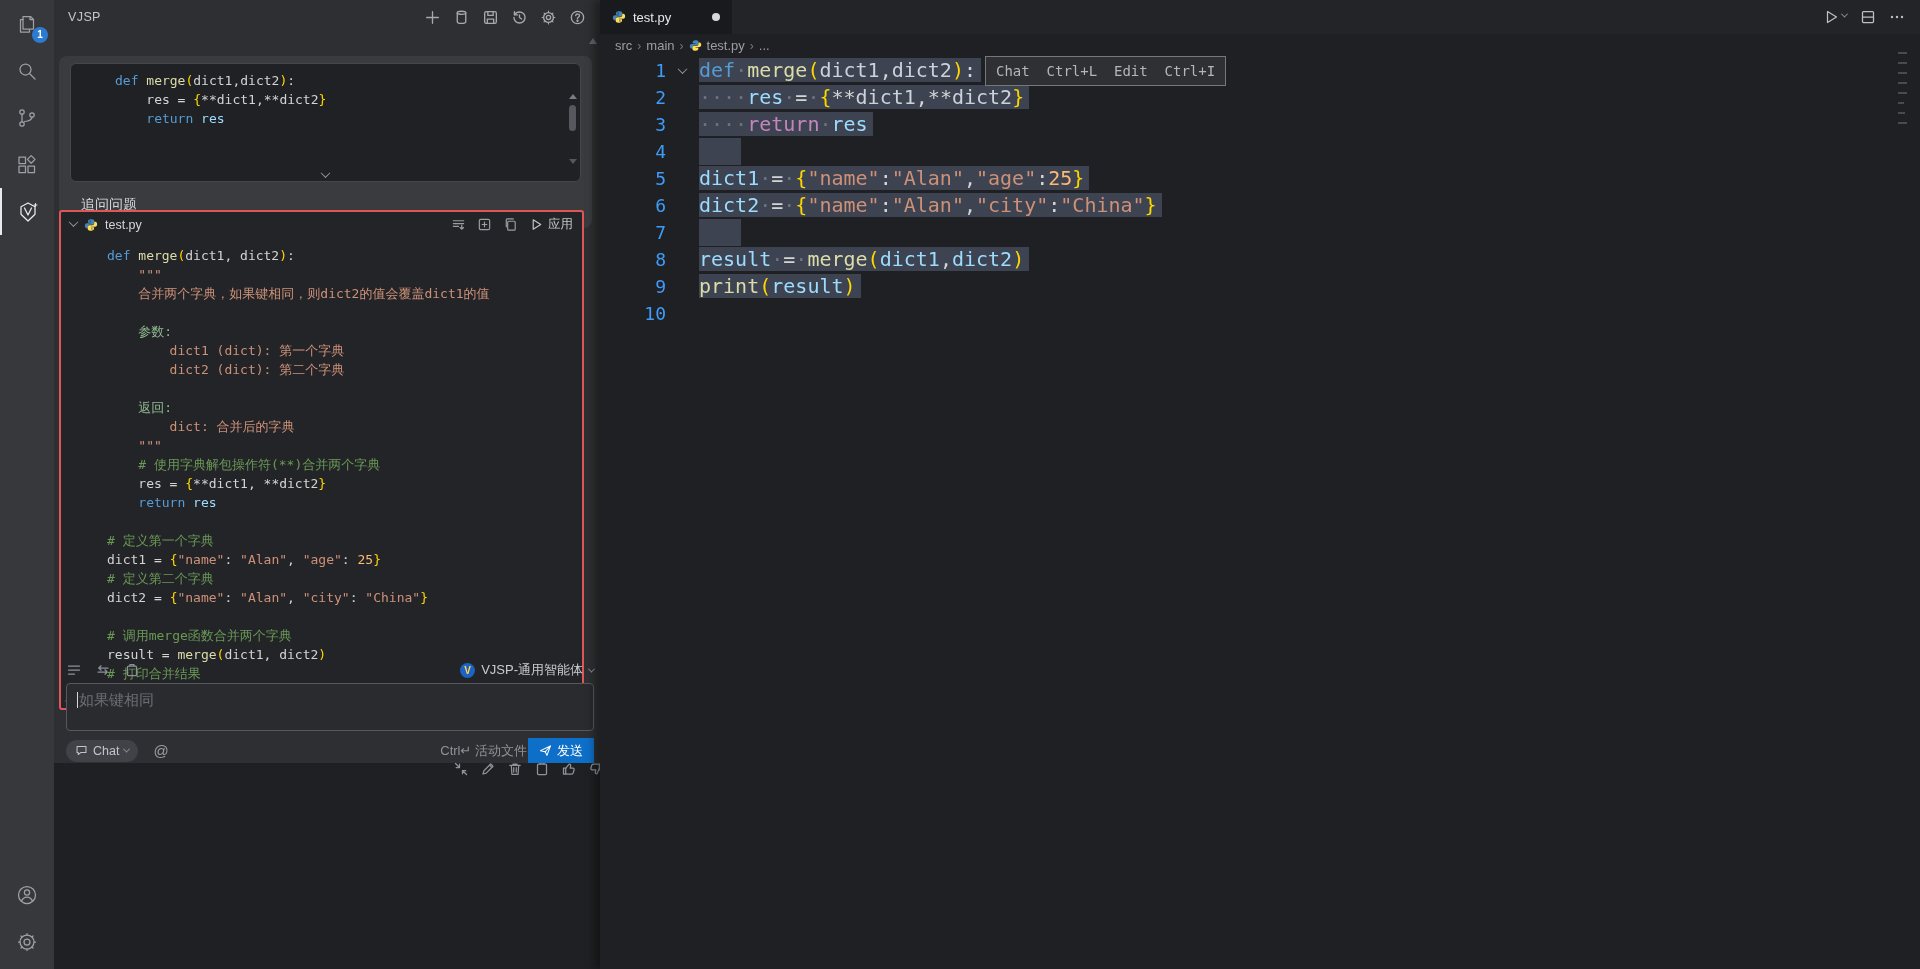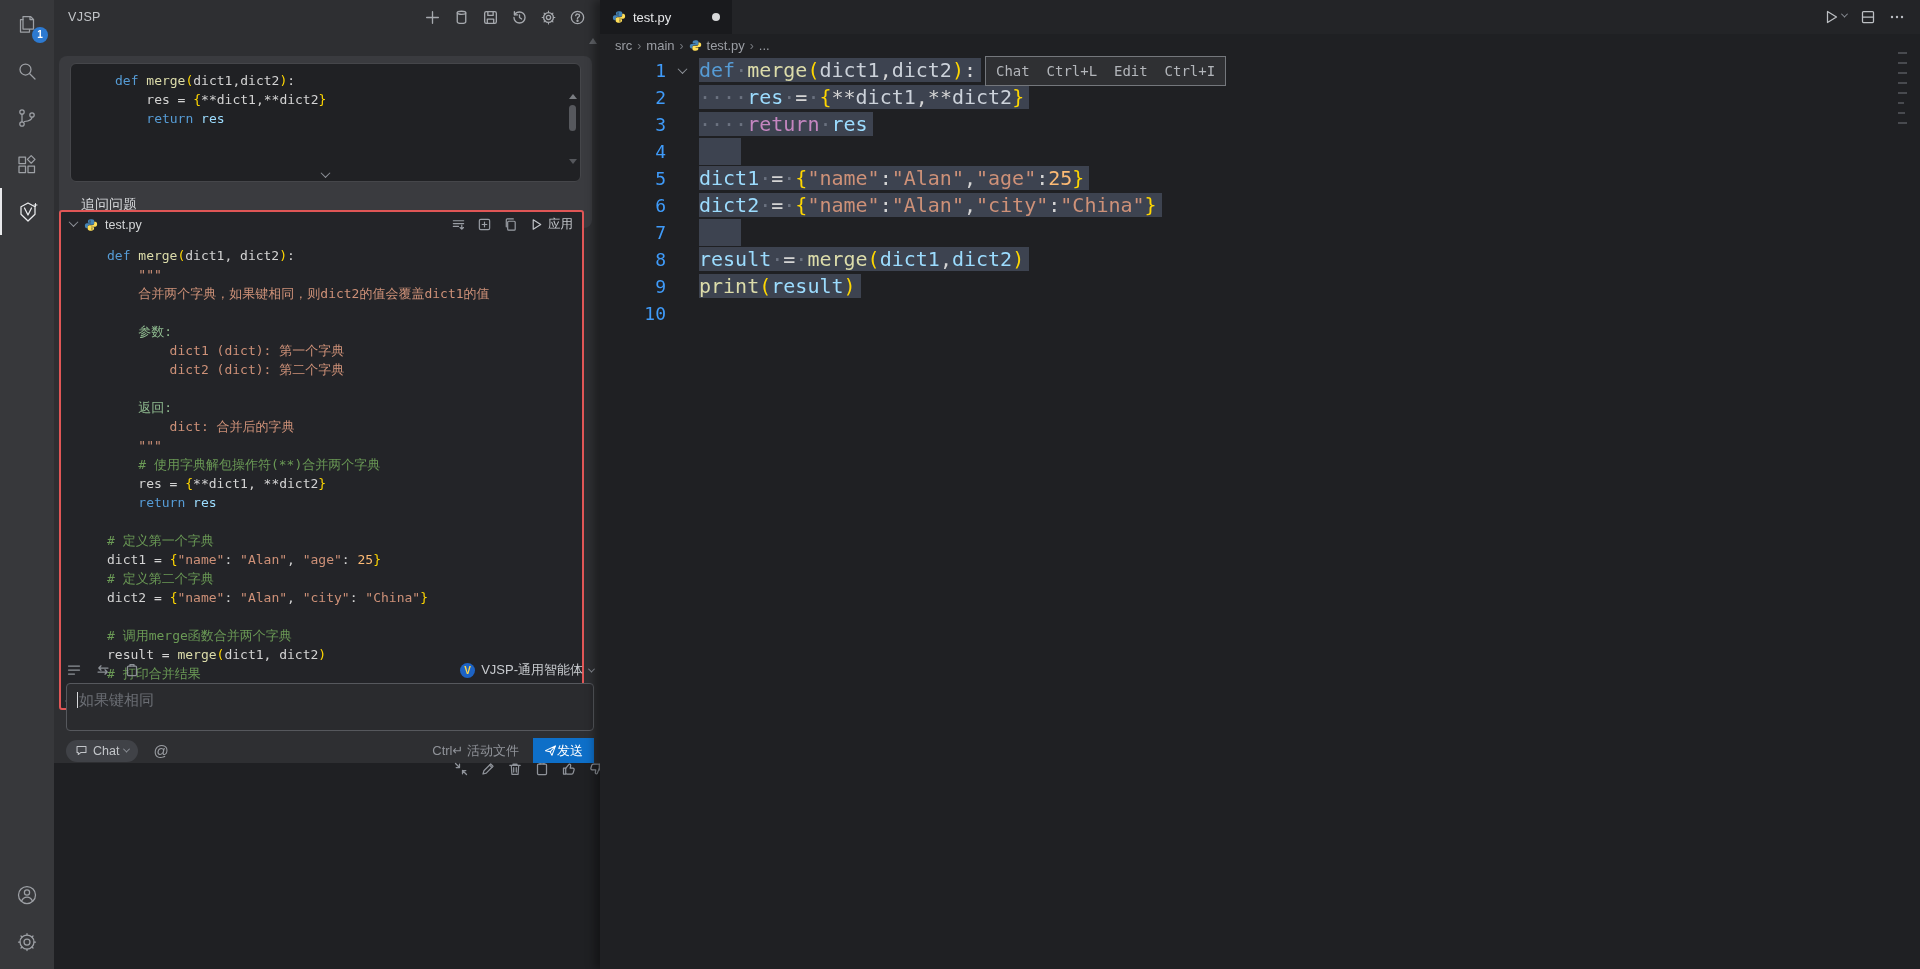--- a/index.html
+++ b/index.html
@@ -60,21 +60,21 @@
   .composer-toolbar svg { width:16px; height:16px; cursor:pointer; }
   .model-selector { margin-left:auto; display:flex; align-items:center; gap:6px; font-size:13px; color:#c9ccd0; cursor:pointer; }
   .vjsp-logo { width:15px; height:15px; border-radius:50%; background:#1d63c4; color:#ffd84d; font-size:10px; font-weight:bold; text-align:center; line-height:15px; }
   .composer-input { position:relative; margin-top:2px; height:48px; background:#2a2b2e; border:1px solid #56585d; border-radius:4px; padding:7px 10px; font-size:15px; color:#6b6e74; cursor:text; }
   .caret { display:inline-block; width:1px; height:16px; background:#d8d9db; vertical-align:-3px; margin-right:1px; }
   .composer-footer { margin-top:7px; display:flex; align-items:center; }
   .chat-pill { display:flex; align-items:center; gap:5px; height:22px; padding:0 9px; border-radius:11px; background:#404247; color:#c2c5c9; font-size:12.5px; cursor:pointer; }
   .chat-pill svg { width:13px; height:13px; }
   .at { margin-left:15px; color:#9a9da2; font-size:15px; cursor:pointer; }
   .shortcut { margin-left:auto; font-size:13px; color:#8f9298; }
-  .send-btn { margin-left:14px; display:flex; align-items:center; height:25px; padding:0 11px; background:#0e6fc8; border-radius:0; color:#fff; font-size:13px; cursor:pointer; }
+  .send-btn { margin-left:1px; display:flex; align-items:center; gap:5px; height:25px; padding:0 11px; background:#0e6fc8; border-radius:0; color:#fff; font-size:13px; cursor:pointer; }
   .send-btn svg { width:13px; height:13px; }
 
   
   .editor { position:absolute; left:600px; top:0; right:0; height:969px; background:#1f2023; box-shadow:-6px 0 8px rgba(0,0,0,.35); }
   .tabbar { height:34px; background:#232427; display:flex; align-items:center; }
   .tab { width:132px; height:34px; background:#191a1d; display:flex; align-items:center; gap:7px; padding:0 12px; font-size:13px; color:#e6e7e9; cursor:pointer; }
   .dot { width:8px; height:8px; border-radius:50%; background:#d7d8da; margin-left:auto; }
   .tab-actions { margin-left:auto; display:flex; align-items:center; gap:13px; padding-right:15px; color:#bcbfc3; }
   .tab-actions svg { width:16px; height:16px; cursor:pointer; }
   .breadcrumb { height:23px; display:flex; align-items:center; gap:5px; padding-left:15px; font-size:13px; color:#9b9ea4; }

